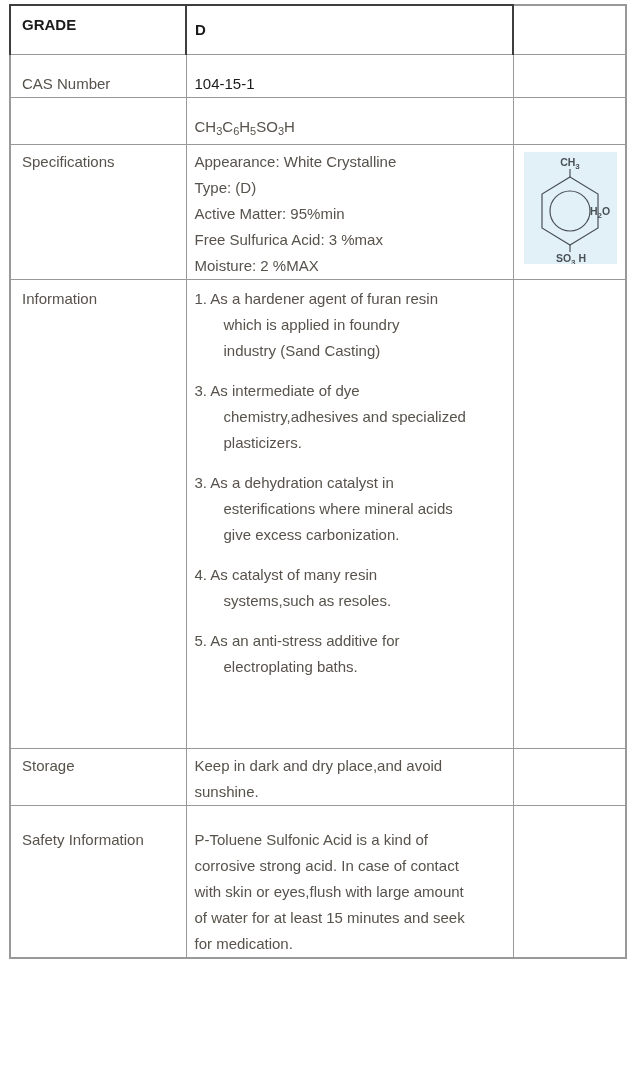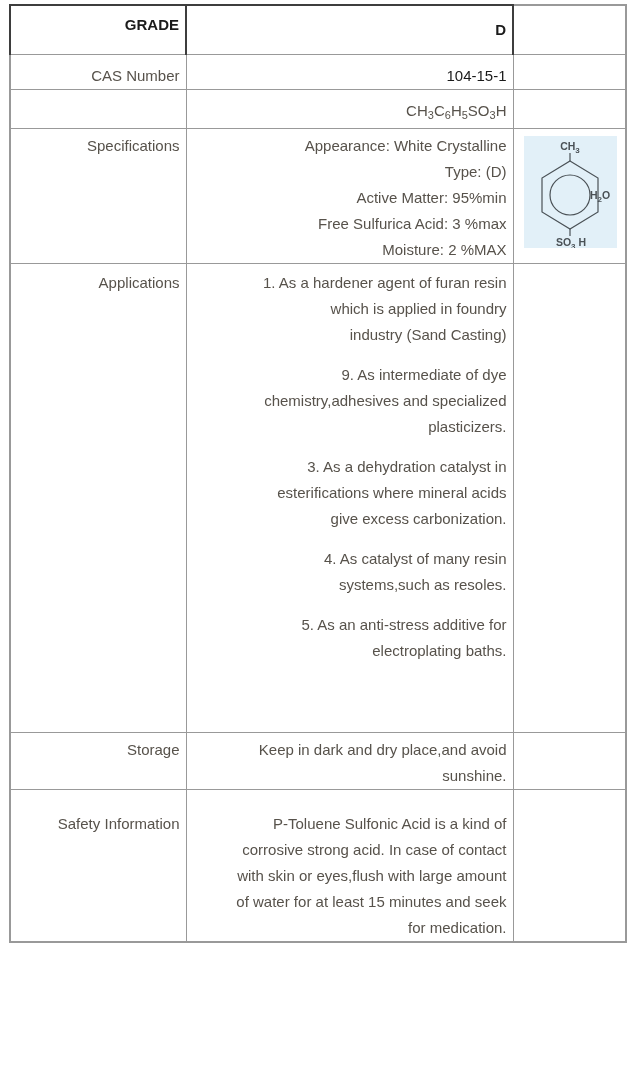--- a/index.html
+++ b/index.html
@@ -31,21 +31,20 @@
     border: 2px solid var(--border);
   }
   td {
     border: 1px solid var(--border);
     vertical-align: top;
     padding: 4px 6px 0 10px;
     font-size: 15px;
     line-height: 26px;
     color: var(--text);
     overflow: hidden;
-    text-align: right;
   }
   td.lab { padding-left: 11px; }
   td.val { padding-left: 8px; }
   td.ext { padding: 0; }
 
   
   tr.r1 td { height: 49px; }
   tr.r2 td { height: 28px; }
   tr.r3 td { height: 27px; }
   tr.r4 td { height: 132px; }
@@ -58,42 +57,42 @@
   
   tr.r1 td.lab, tr.r1 td.val {
     border: 2px solid var(--header-border);
     border-bottom: 1px solid var(--border);
     color: var(--header-text);
     font-weight: bold;
   }
   tr.r1 td.lab { padding-top: 6px; }
   tr.r1 td.val { vertical-align: middle; padding-top: 0; }
 
-  tr.r2 td, tr.r3 td { vertical-align: middle; padding-top: 8px; padding-bottom: 0; margin-left: 23px; }
+  tr.r2 td, tr.r3 td { vertical-align: middle; padding-top: 16px; padding-bottom: 0; margin-left: 23px; }
   tr.r2 td.val .cellText { color: var(--strong-text); }
 
   tr.r6 td { padding-top: 6px; }
   tr.r9 td { padding-top: 21px; }
 
   .cellText {
     display: block;
     white-space: pre-wrap;
   }
   .formula { white-space: nowrap; }
   .sub {
     font-size: 11px;
     vertical-align: -3px;
   }
   .app-item {
     white-space: pre-wrap;
     padding-left: 29px;
     text-indent: -29px;
     margin: 0 0 14px 0;
   }
-  .app-item:last-child { margin-bottom: 0; margin-left: 10px; }
+  .app-item:last-child { margin-bottom: 0; }
 
   .struct-wrap { padding: 7px 12px 0 10px; }
   svg.struct { display: block; }
   .struct-bg { fill: var(--struct-bg); }
   .struct-line { fill: none; stroke: var(--struct-line); stroke-width: 1.2; }
   .struct-text {
     font-family: "Liberation Sans", "DejaVu Sans", sans-serif;
     font-size: 10.5px;
     font-weight: bold;
     fill: var(--struct-line);
@@ -155,28 +154,28 @@
               <line class="struct-line" x1="46" y1="93" x2="46" y2="100"></line>
               <text class="struct-text" x="46" y="14" text-anchor="middle"><tspan>CH</tspan><tspan class="ssub" dy="2.5">3</tspan></text>
               <text class="struct-text" x="66" y="63"><tspan>H</tspan><tspan class="ssub" dy="2.5">2</tspan><tspan dy="-2.5">O</tspan></text>
               <text class="struct-text" x="47" y="110" text-anchor="middle"><tspan>SO</tspan><tspan class="ssub" dy="2.5">3</tspan><tspan dy="-2.5"> H</tspan></text>
             </svg>
           </div>
         </td>
       </tr>
       <tr class="r6">
         <td class="lab">
-            <span class="cellText">Applications</span>
+            <span class="cellText">Information</span>
           </td>
         <td class="val">
             <div>
               <div class="app-item">1. As a hardener agent of furan resin
 which is applied in foundry
 industry (Sand Casting)</div>
-              <div class="app-item">9. As intermediate of dye
+              <div class="app-item">3. As intermediate of dye
 chemistry,adhesives and specialized
 plasticizers.</div>
               <div class="app-item">3. As a dehydration catalyst in
 esterifications where mineral acids
 give excess carbonization.</div>
               <div class="app-item">4. As catalyst of many resin
 systems,such as resoles.</div>
               <div class="app-item">5. As an anti-stress additive for
 electroplating baths.</div>
             </div>

